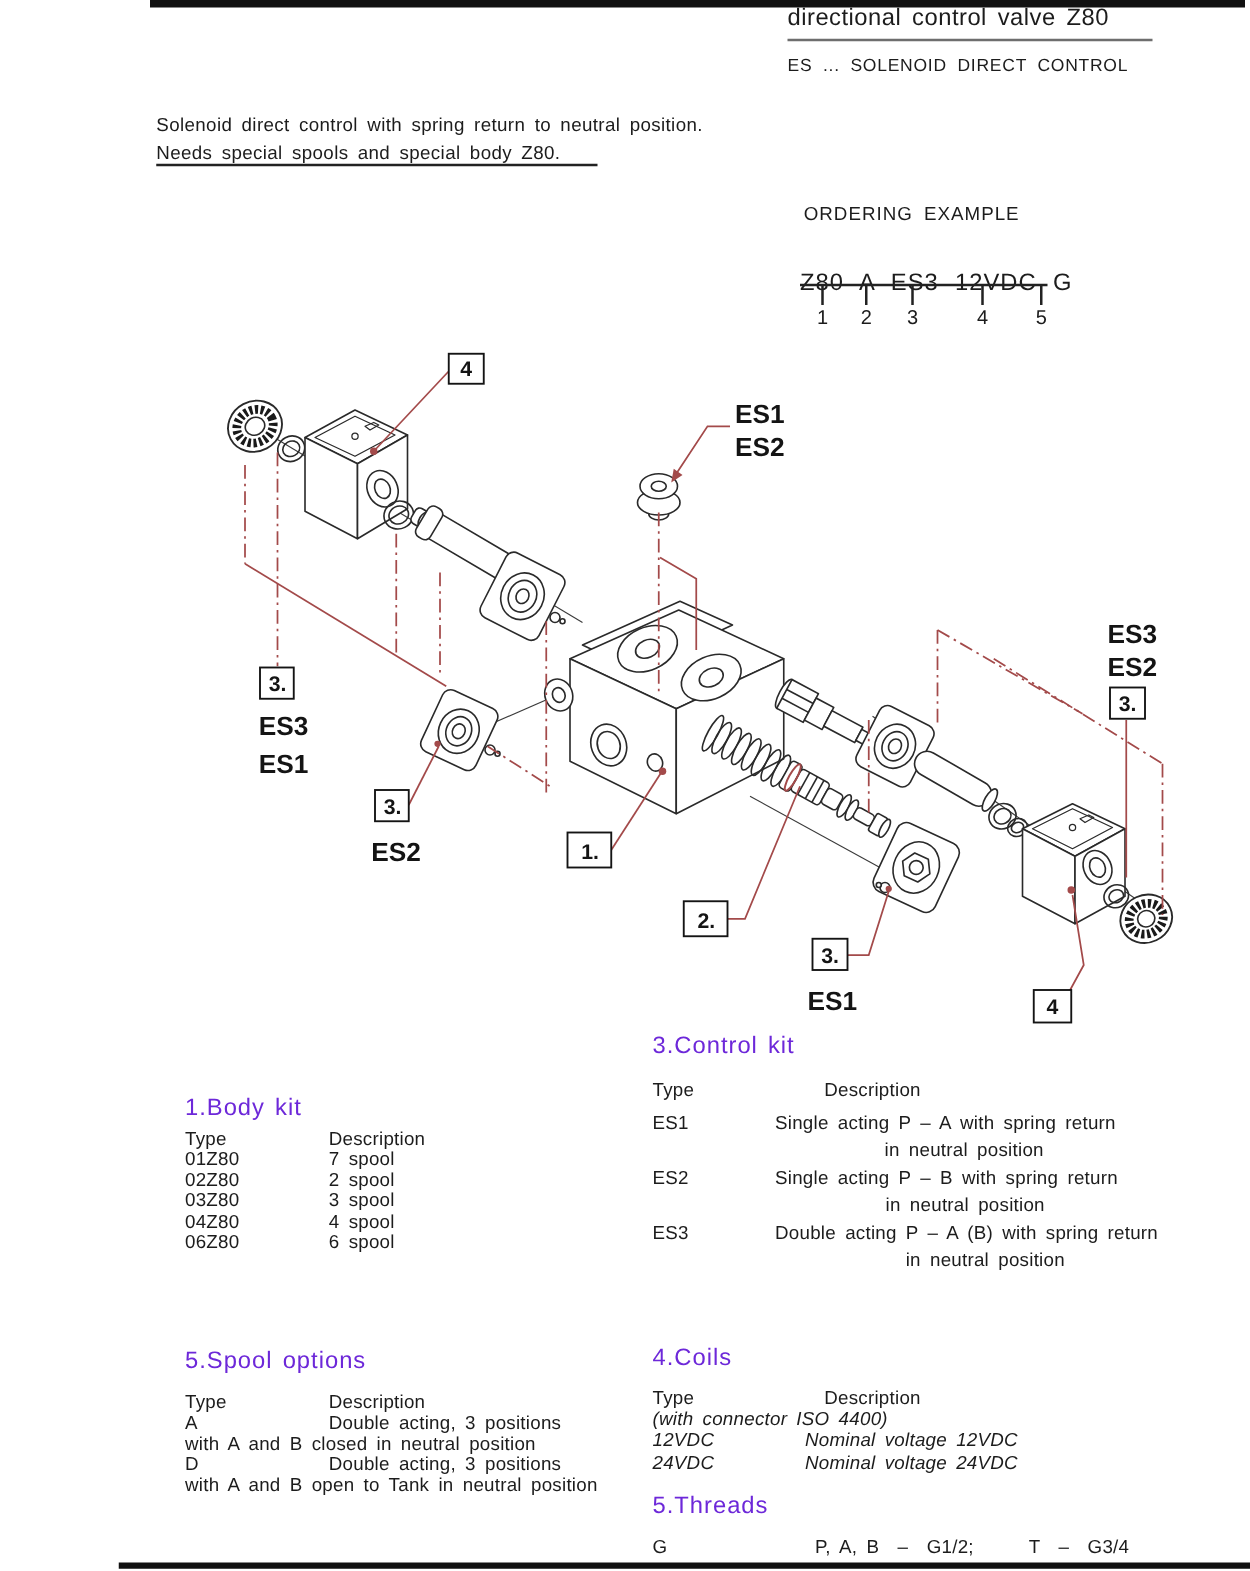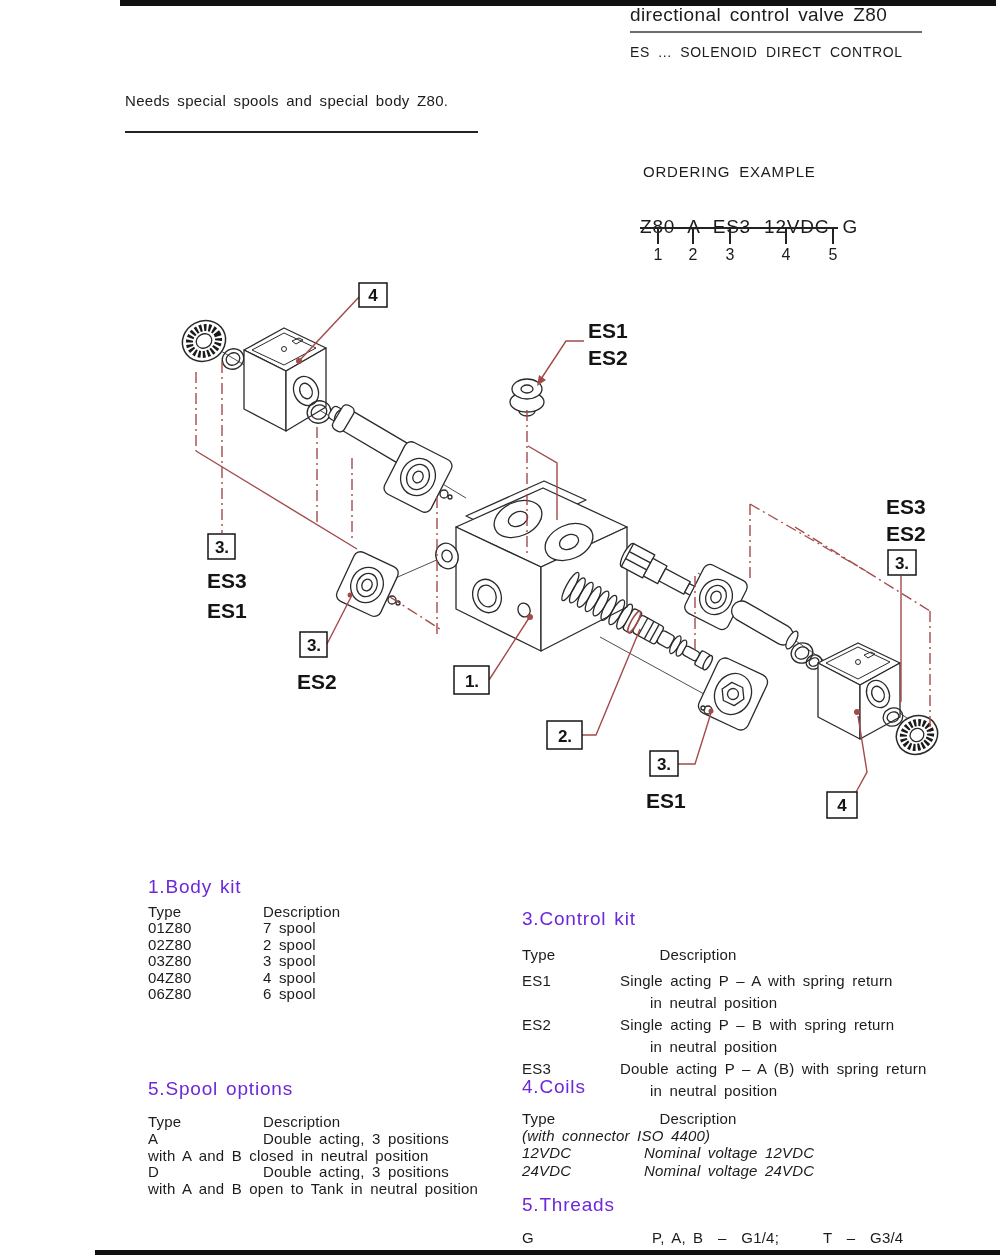--- a/index.html
+++ b/index.html
@@ -25,21 +25,21 @@
   .bk .row{line-height:16.4px;}
   .bk .c1{width:115px;}
   .bk .thead{margin-top:6px;}
   .sp .row{line-height:16.8px;}
   .sp .c1{width:115px;}
   .sp .thead{margin-top:14px;}
   .ck .thead{margin-top:14px;margin-bottom:4px;line-height:22px;}
   .ck .c1h{width:130px;display:inline-block;}
   .ck .row{line-height:22px;}
   .ck .c1{width:98px;}
-  .ck .cont{padding-left:30px;}
+  .ck .cont{padding-left:30px;text-align:center;}
   .co .row{line-height:17.2px;font-style:italic;}
   .co .c1{width:122px;}
   .co .c1h{width:130px;display:inline-block;}
   .co .thead{margin-top:12px;line-height:17.2px;}
   .th .row{margin-top:12px;line-height:20px;}
   .th .c1{width:130px;}
   .pre{white-space:pre;}
   svg text{font-family:"Liberation Sans",sans-serif;}
 </style>
 </head>
@@ -47,20 +47,21 @@
 
 <div class="page">
 
   <div class="abs topbar"></div>
 
   <div class="abs title">directional control valve Z80</div>
   <div class="abs title-underline"></div>
   <div class="abs subtitle">ES ... SOLENOID DIRECT CONTROL</div>
 
   <div class="abs intro">
+    <div>Solenoid direct control with spring return to neutral position.</div>
     <div>Needs special spools and special body Z80.</div>
   </div>
   <div class="abs intro-underline"></div>
 
   <div class="abs ord-title">ORDERING EXAMPLE</div>
   <div class="abs ord-code">Z80 A ES3 12VDC G</div>
   <div class="abs ord-line"></div>
   <div class="abs tick" style="left:657px"></div>
   <div class="abs tick" style="left:692px"></div>
   <div class="abs tick" style="left:729px"></div>
@@ -338,21 +339,21 @@
     <div class="row">
         <span class="c1">04Z80</span>
         <span>4 spool</span>
       </div>
     <div class="row">
         <span class="c1">06Z80</span>
         <span>6 spool</span>
       </div>
   </div>
 
-  <div class="abs tbl ck" style="left:522px;top:908px;width:460px">
+  <div class="abs tbl ck" style="left:522px;top:826px;width:460px">
     <div class="sec-title">3.Control kit</div>
     <div class="thead">
       <span class="c1h">Type</span>
       <span>Description</span>
     </div>
     <div class="row">
       <span class="c1">ES1</span>
       <div>
         <div>Single acting P – A with spring return</div>
         <div class="cont">in neutral position</div>
@@ -412,18 +413,18 @@
     <div class="row">
         <span class="c1">24VDC</span>
         <span>Nominal voltage 24VDC</span>
       </div>
   </div>
 
   <div class="abs tbl th" style="left:522px;top:1194px;width:460px">
     <div class="sec-title">5.Threads</div>
     <div class="row">
       <span class="c1">G</span>
-      <span class="pre">P, A, B  –  G1/4;      T  –  G3/4</span>
+      <span class="pre">P, A, B  –  G1/2;      T  –  G3/4</span>
     </div>
   </div>
 
   <div class="abs botbar"></div>
 </div>
 
 </body></html>

